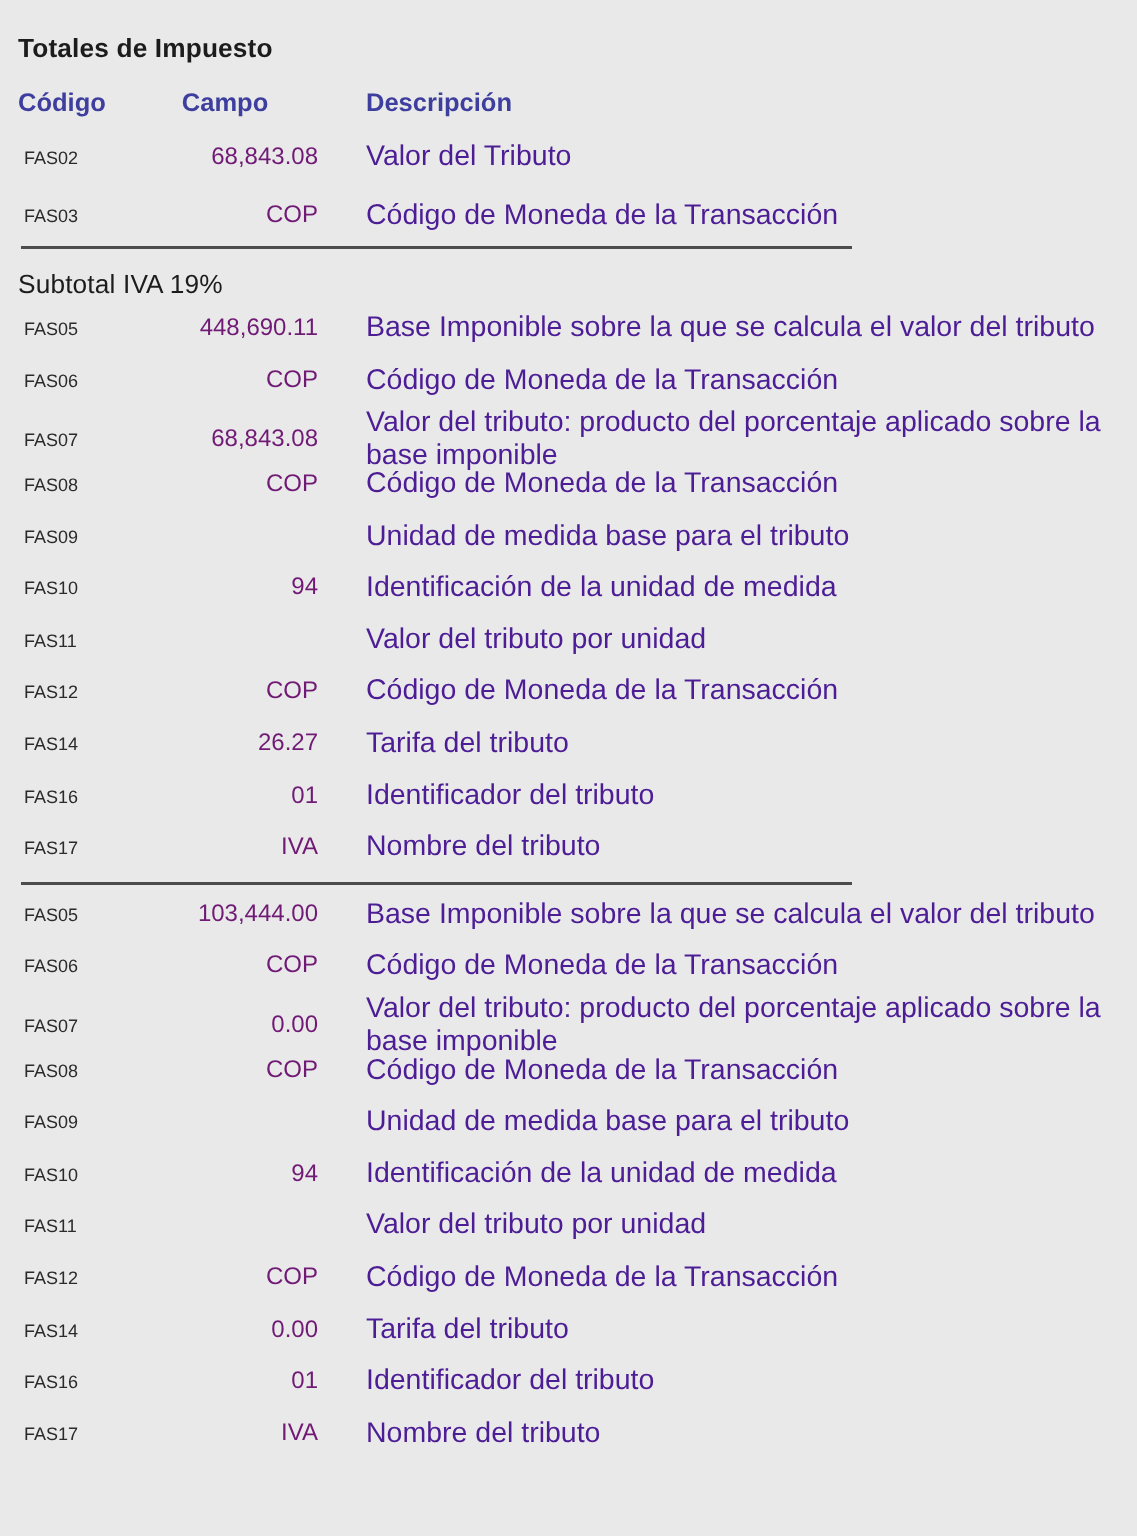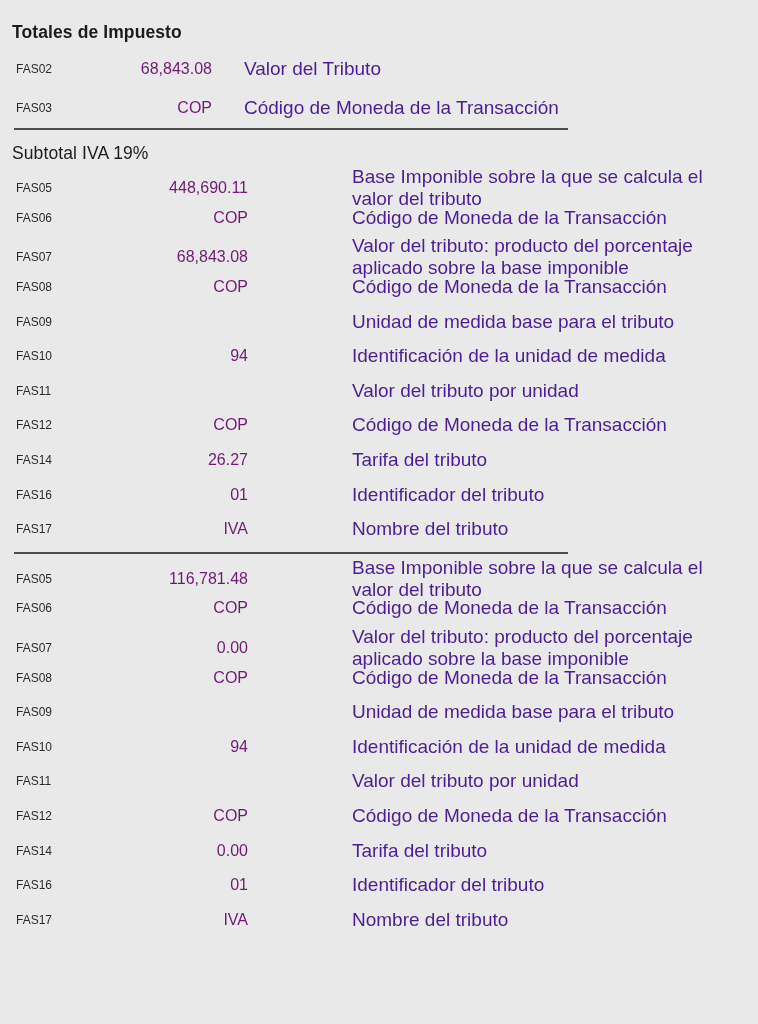--- a/index.html
+++ b/index.html
@@ -28,21 +28,21 @@
     line-height: 19px;
   }
   .col-headers .h-code  { text-align: left; }
   .col-headers .h-campo { text-align: center; }
   .col-headers .h-desc  { grid-column: 4; text-align: left; }
 
   .rows-1 { margin-top: 7px; }
   .rows-1 .row { height: 39px; }
 
   .rows-n { margin-top: 3px; }
-  .rows-n .row { height: 34.6px; gap: 36px; }
+  .rows-n .row { height: 34.6px; }
 
   .row { align-items: center; }
   .row .code  { padding-left: 4px; font-size: 12px; color: #2b2b2b; }
   .row .value { text-align: right; font-size: 16px; color: #701a75; }
   .row .desc  { grid-column: 4; font-size: 19px; color: #4c1d95; }
 
   hr.divider {
     border: none; border-top: 2px solid #4c4c4c;
     width: 554px; margin: 1px 0 0 2px;
   }
@@ -52,20 +52,26 @@
     font-size: 17.5px; font-weight: normal; color: #1c1c1c;
     margin: 14px 0 0 0; line-height: 19px; letter-spacing: 0.1px;
   }
 </style>
 </head>
 <body style="background: rgb(233, 233, 233);">
 
 <div class="page">
   <h1 class="title">Totales de Impuesto</h1>
 
+  <div class="grid col-headers" style="color: rgb(61, 62, 158);">
+    <span class="h-code">Código</span>
+    <span class="h-campo">Campo</span>
+    <span class="spacer"></span>
+    <span class="h-desc">Descripción</span>
+  </div>
 
   <div id="sections">
       <section class="section section-1">
         <div class="rows-1">
           <div class="grid row">
             <span class="code">FAS02</span>
             <span class="value">68,843.08</span>
             <span class="spacer"></span>
             <span class="desc">Valor del Tributo</span>
           </div>
@@ -147,21 +153,21 @@
             <span class="spacer"></span>
             <span class="desc">Nombre del tributo</span>
           </div>
         </div>
       </section>
       <section class="section section-3">
         <hr class="divider" style="border-top-color: rgb(76, 76, 76);">
         <div class="rows-n">
           <div class="grid row">
             <span class="code">FAS05</span>
-            <span class="value">116,781.48</span>
+            <span class="value">103,444.00</span>
             <span class="spacer"></span>
             <span class="desc">Base Imponible sobre la que se calcula el valor del tributo</span>
           </div>
           <div class="grid row">
             <span class="code">FAS06</span>
             <span class="value">COP</span>
             <span class="spacer"></span>
             <span class="desc">Código de Moneda de la Transacción</span>
           </div>
           <div class="grid row">

